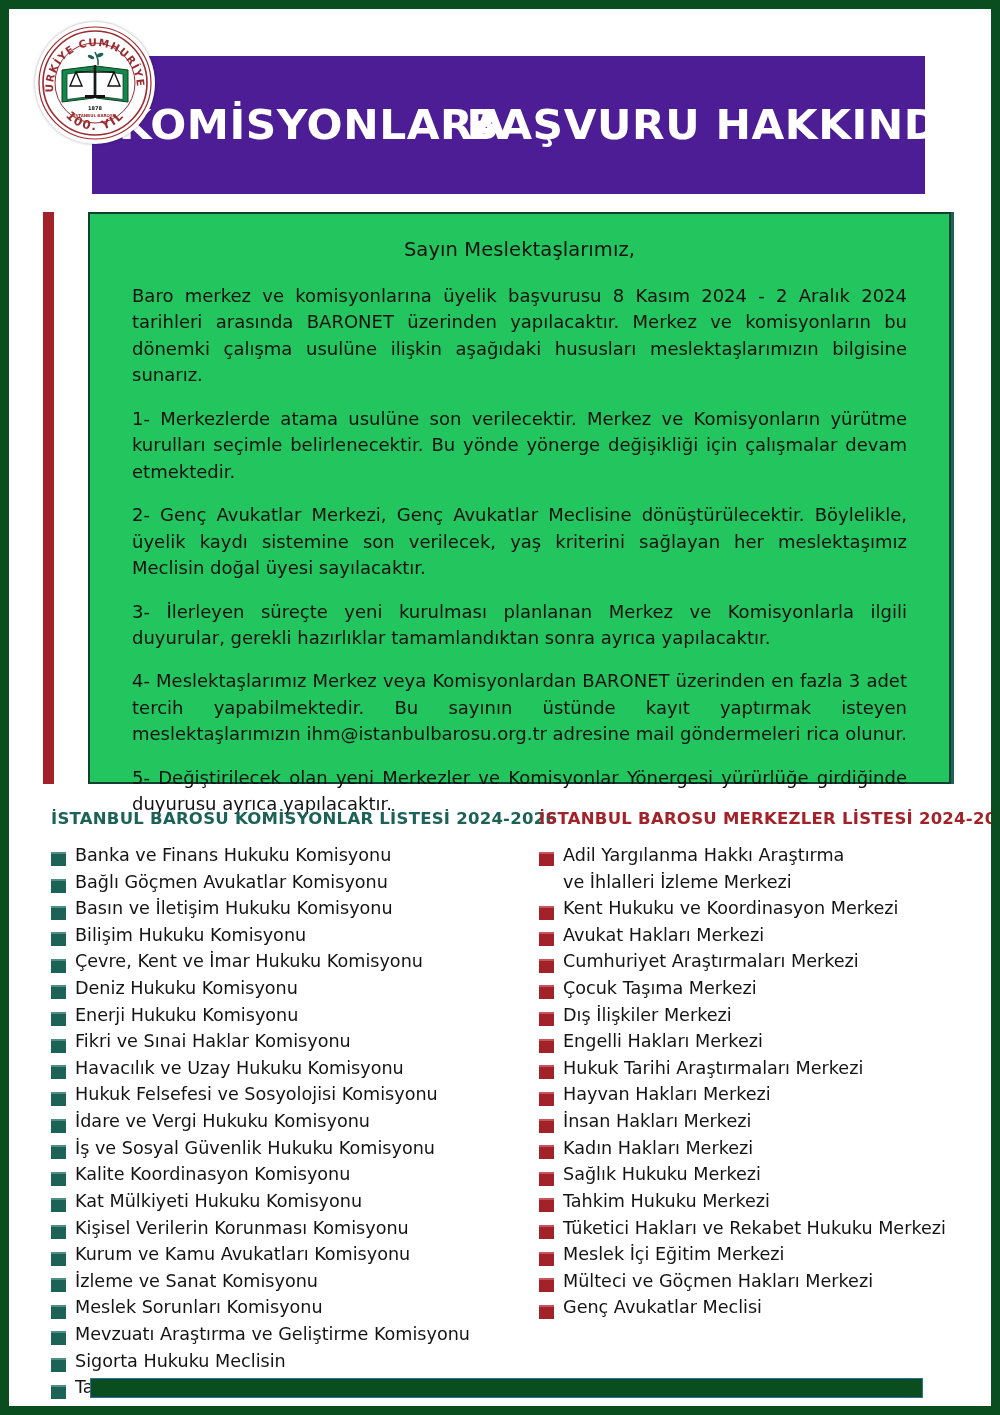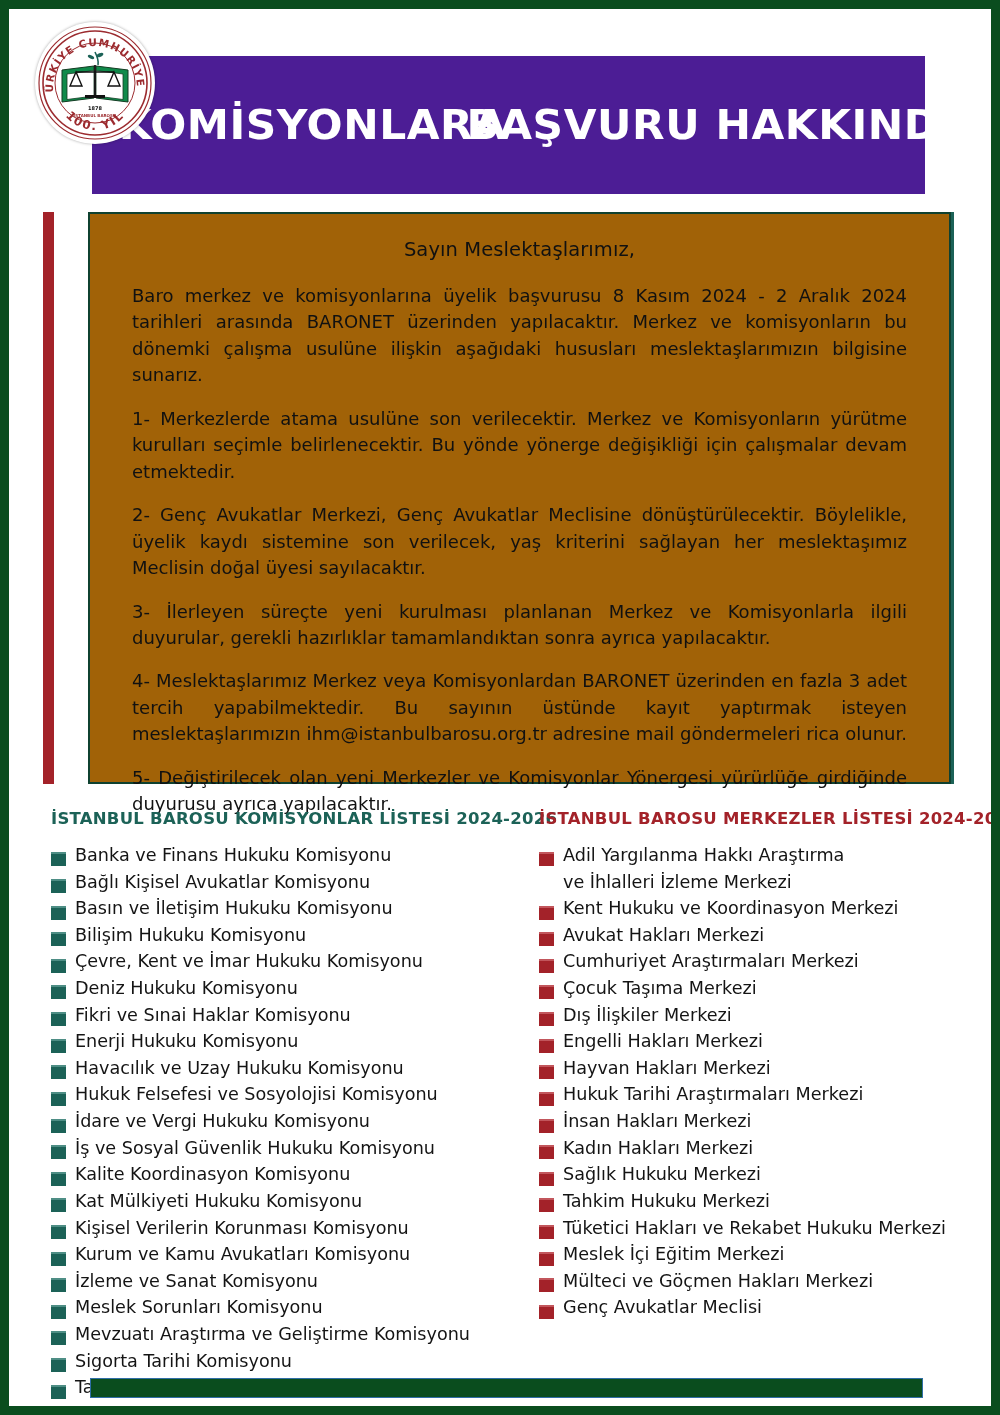--- a/index.html
+++ b/index.html
@@ -76,21 +76,21 @@
   .bar-right { right: 37px; background: #1c6257; }
 
   
   .letter-box {
     position: absolute;
     left: 79px;
     top: 203px;
     width: 863px;
     height: 572px;
     border: 2px solid #0f4130;
-    background: #a16207;
+    background: #22c55e;
     padding: 24px 42px 10px 42px;
   }
 
   .salutation {
     text-align: center;
     font-size: 19.5px;
     color: #111111;
     margin-bottom: 22px;
     letter-spacing: .1px;
   }
@@ -225,48 +225,48 @@
 
     <div class="col-left">
       <div class="list-heading heading-green">İSTANBUL BAROSU KOMİSYONLAR LİSTESİ 2024-2026</div>
       <ul class="items" id="commissions-list">
           <li>
             <span class="sq sq-green"></span>
             <span class="item-text">Banka ve Finans Hukuku Komisyonu</span>
           </li>
           <li>
             <span class="sq sq-green"></span>
-            <span class="item-text">Bağlı Kişisel Avukatlar Komisyonu</span>
+            <span class="item-text">Bağlı Göçmen Avukatlar Komisyonu</span>
           </li>
           <li>
             <span class="sq sq-green"></span>
             <span class="item-text">Basın ve İletişim Hukuku Komisyonu</span>
           </li>
           <li>
             <span class="sq sq-green"></span>
             <span class="item-text">Bilişim Hukuku Komisyonu</span>
           </li>
           <li>
             <span class="sq sq-green"></span>
             <span class="item-text">Çevre,  Kent ve İmar Hukuku Komisyonu</span>
           </li>
           <li>
             <span class="sq sq-green"></span>
             <span class="item-text">Deniz Hukuku Komisyonu</span>
           </li>
           <li>
             <span class="sq sq-green"></span>
+            <span class="item-text">Enerji Hukuku Komisyonu</span>
+          </li>
+          <li>
+            <span class="sq sq-green"></span>
             <span class="item-text">Fikri ve Sınai Haklar Komisyonu</span>
           </li>
           <li>
             <span class="sq sq-green"></span>
-            <span class="item-text">Enerji Hukuku Komisyonu</span>
-          </li>
-          <li>
-            <span class="sq sq-green"></span>
             <span class="item-text">Havacılık ve Uzay Hukuku Komisyonu</span>
           </li>
           <li>
             <span class="sq sq-green"></span>
             <span class="item-text">Hukuk Felsefesi ve Sosyolojisi Komisyonu</span>
           </li>
           <li>
             <span class="sq sq-green"></span>
             <span class="item-text">İdare ve Vergi Hukuku Komisyonu</span>
           </li>
@@ -297,21 +297,21 @@
           <li>
             <span class="sq sq-green"></span>
             <span class="item-text">Meslek Sorunları  Komisyonu</span>
           </li>
           <li>
             <span class="sq sq-green"></span>
             <span class="item-text">Mevzuatı Araştırma ve Geliştirme Komisyonu</span>
           </li>
           <li>
             <span class="sq sq-green"></span>
-            <span class="item-text">Sigorta Tarihi Komisyonu</span>
+            <span class="item-text">Sigorta Hukuku Meclisin</span>
           </li>
           <li>
             <span class="sq sq-green"></span>
             <span class="item-text">Taşıma Hukuku ve Lojistik Komisyonu</span>
           </li>
           <li>
             <span class="sq sq-green"></span>
             <span class="item-text">Spor ve Spor Hukuku  Komisyonu</span>
           </li>
         </ul>
@@ -347,25 +347,25 @@
           <li>
             <span class="sq sq-red"></span>
             <span class="item-text">Dış İlişkiler Merkezi</span>
           </li>
           <li>
             <span class="sq sq-red"></span>
             <span class="item-text">Engelli Hakları Merkezi</span>
           </li>
           <li>
             <span class="sq sq-red"></span>
+            <span class="item-text">Hukuk Tarihi Araştırmaları Merkezi</span>
+          </li>
+          <li>
+            <span class="sq sq-red"></span>
             <span class="item-text">Hayvan Hakları Merkezi</span>
-          </li>
-          <li>
-            <span class="sq sq-red"></span>
-            <span class="item-text">Hukuk Tarihi Araştırmaları Merkezi</span>
           </li>
           <li>
             <span class="sq sq-red"></span>
             <span class="item-text">İnsan Hakları Merkezi</span>
           </li>
           <li>
             <span class="sq sq-red"></span>
             <span class="item-text">Kadın Hakları Merkezi</span>
           </li>
           <li>

